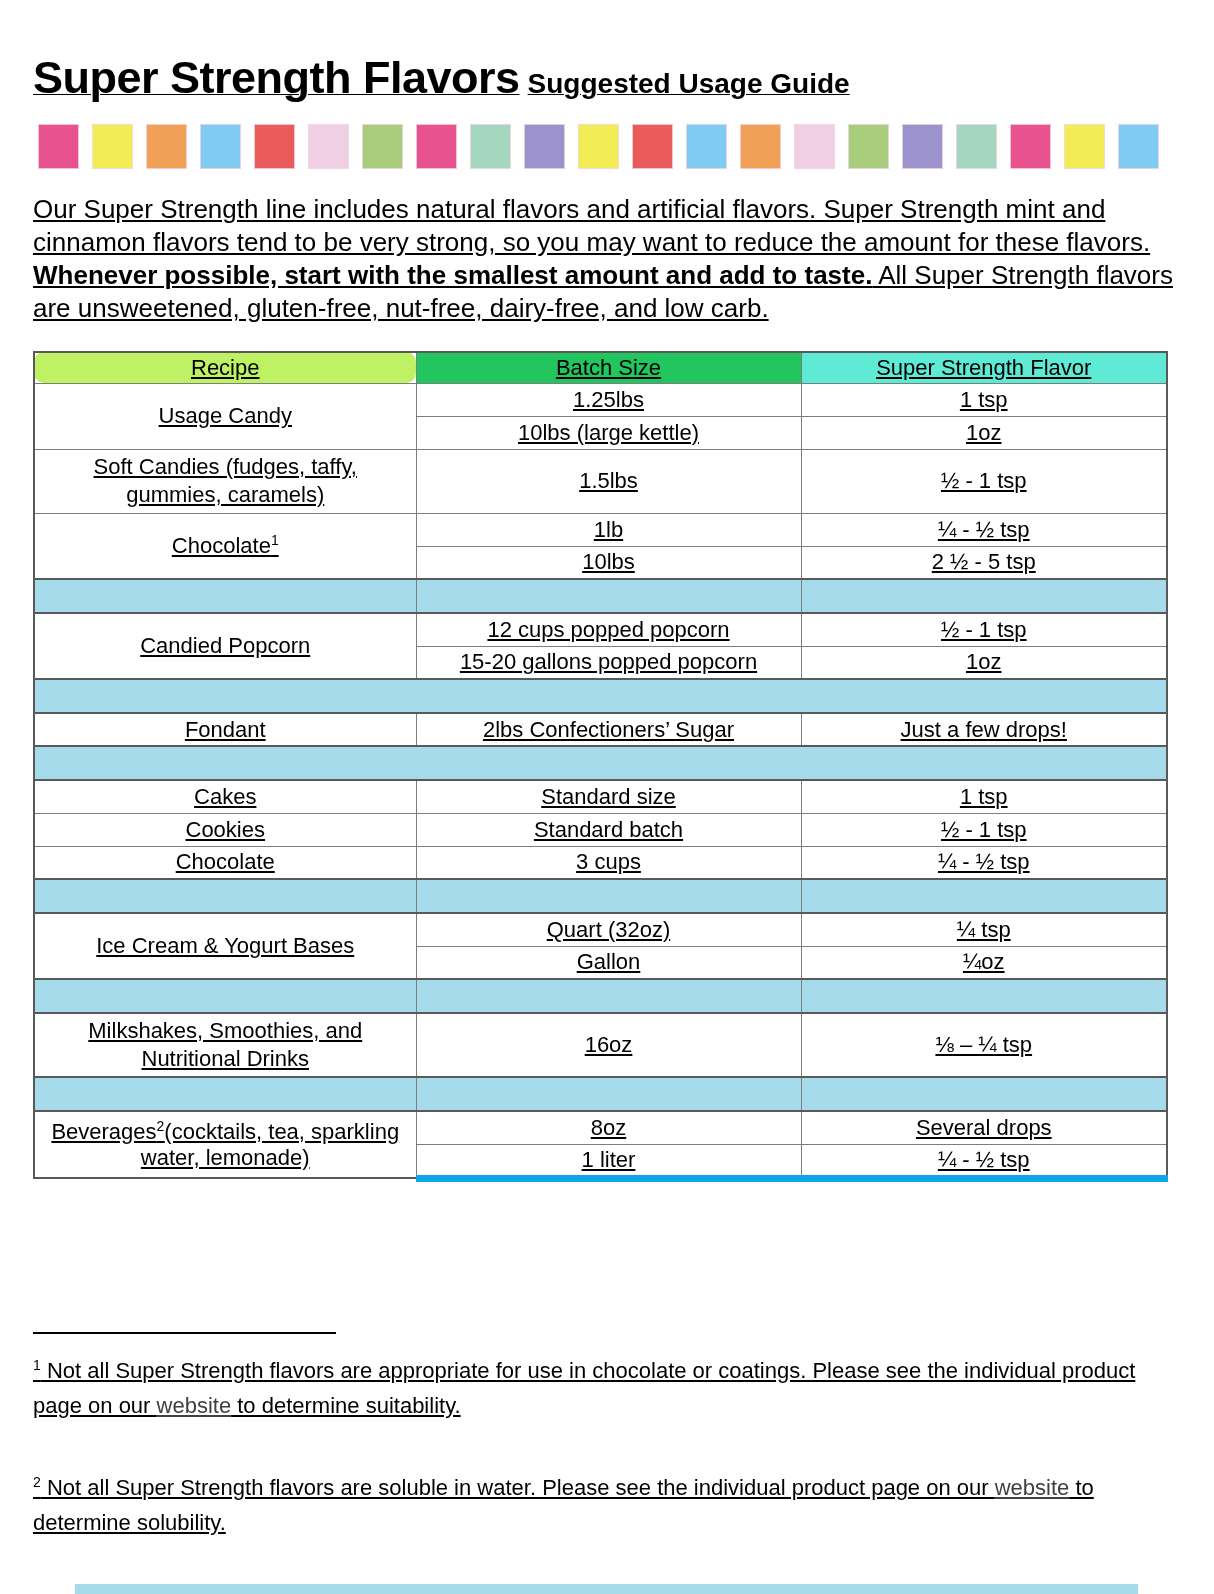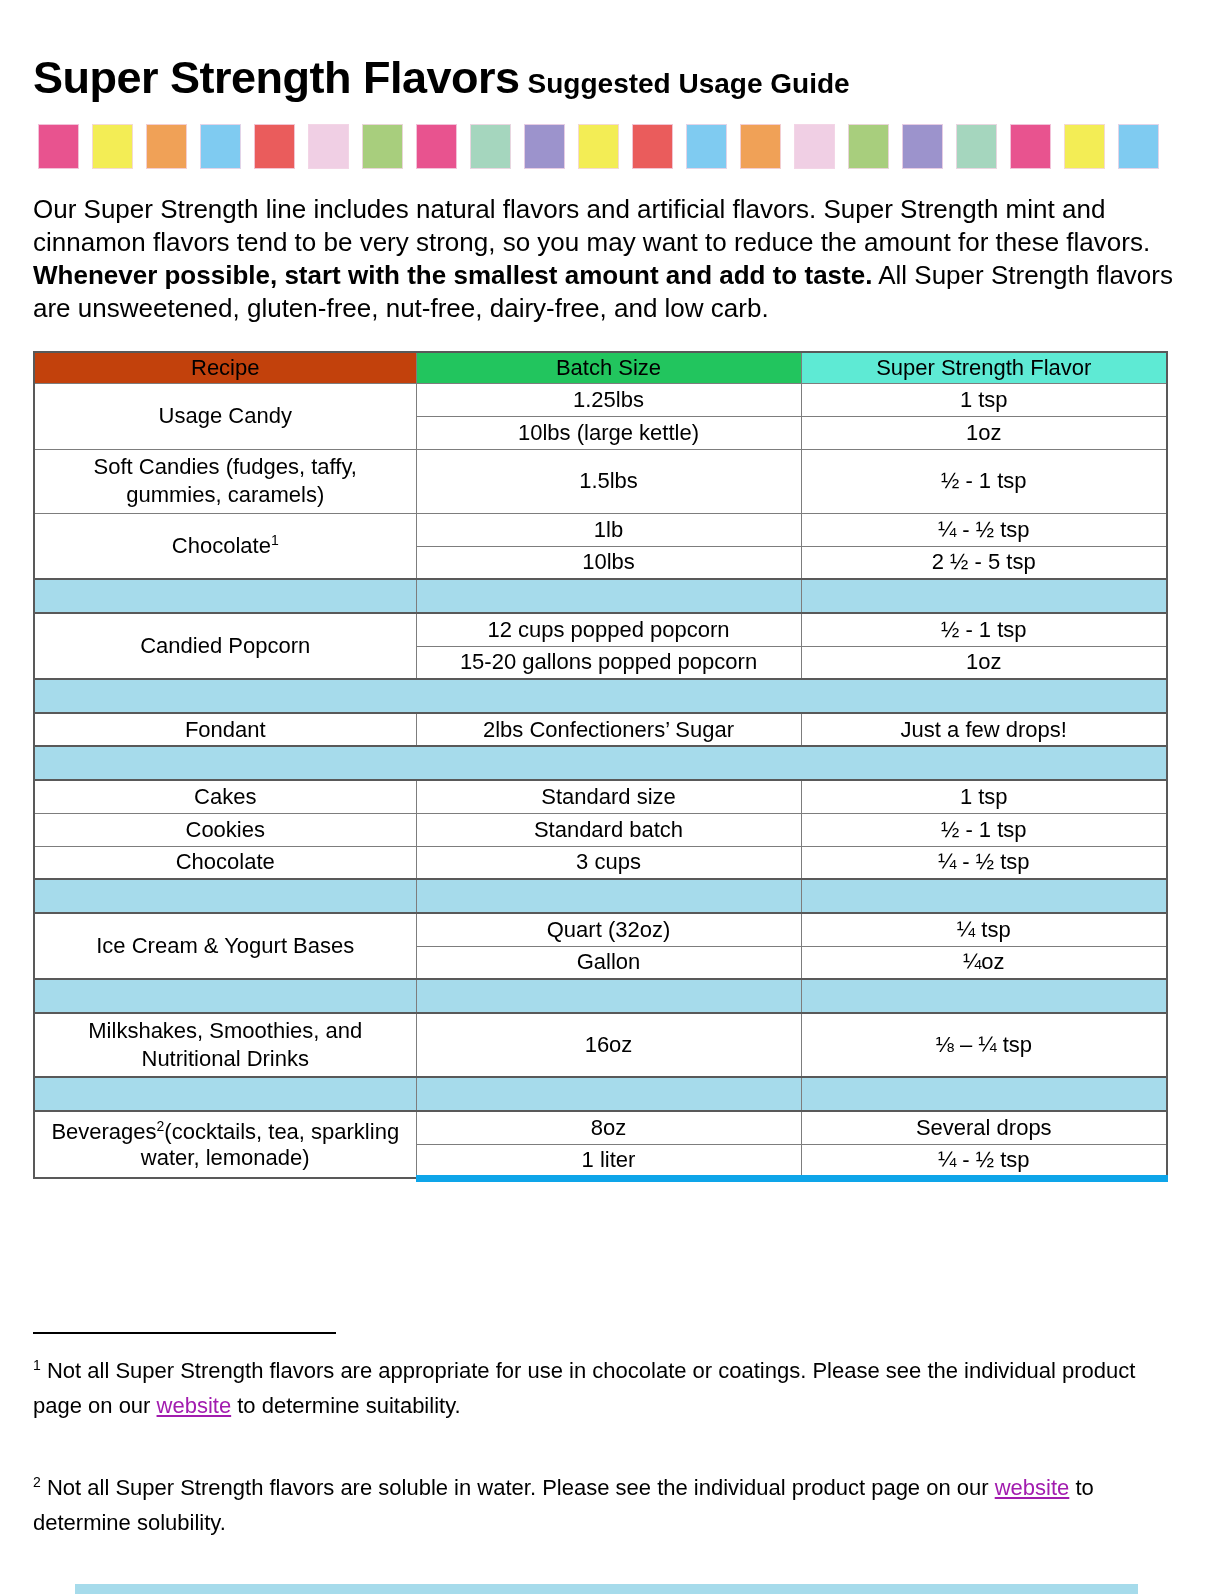--- a/index.html
+++ b/index.html
@@ -5,21 +5,21 @@
   * { box-sizing: border-box; }
   html, body { margin: 0; padding: 0; }
   body {
     width: 1214px; height: 1594px;
     background: #ffffff;
     font-family: "Liberation Sans", "DejaVu Sans", sans-serif;
     color: #000;
     position: relative;
     overflow: hidden;
   }
-  .content { padding: 52px 38px 0 33px; }
+  .content { padding: 52px 38px 0 33px; text-decoration: underline; }
 
   
   .title-line { white-space: nowrap; }
   .title {
     font-size: 45px; font-weight: 600; letter-spacing: -0.5px;
     display: inline; margin: 0;
   }
   .subtitle { font-size: 28px; font-weight: 600; margin-left: 8px; }
 
   
@@ -61,21 +61,21 @@
   }
   tr.last td { border-bottom: 7px solid #0ea5e9; }
   sup.fm { font-size: 14px; line-height: 0; }
 
   
   .footnote-sep { margin-top: 150px; width: 303px; height: 0; border-top: 2px solid #000; }
   .footnote { font-size: 22px; line-height: 35px; width: 1145px; }
   .footnote.first { margin-top: 14px; }
   .footnote.second { margin-top: 42px; }
   .footnote sup { font-size: 14px; }
-  a.weblink { color: #a21caf; text-decoration: underline; cursor: pointer; }
+  a.weblink { color: #404040; text-decoration: underline; cursor: pointer; }
 
   
   .bottom-bar { position: absolute; left: 75px; bottom: 0; width: 1063px; height: 10px; }
 </style>
 </head>
 <body>
 
 <div class="content">
 
   <div class="title-line">
@@ -110,21 +110,21 @@
 
   <table class="usage">
     <colgroup>
         <col class="c1">
         <col class="c2">
         <col class="c3">
       </colgroup>
 
     <tbody>
         <tr class="hdr">
-      <th style="background-color: #c2410c;">Recipe</th>
+      <th style="background-color: #bef264; border-radius: 10px;">Recipe</th>
       <th style="background-color: #22c55e;">Batch Size</th>
       <th style="background-color: #5eead4;">Super Strength Flavor</th>
     </tr>
 
     <tr class="r">
       <td rowspan="2">Usage Candy</td>
       <td>1.25lbs</td>
       <td>1 tsp</td>
     </tr>
     <tr class="r">

